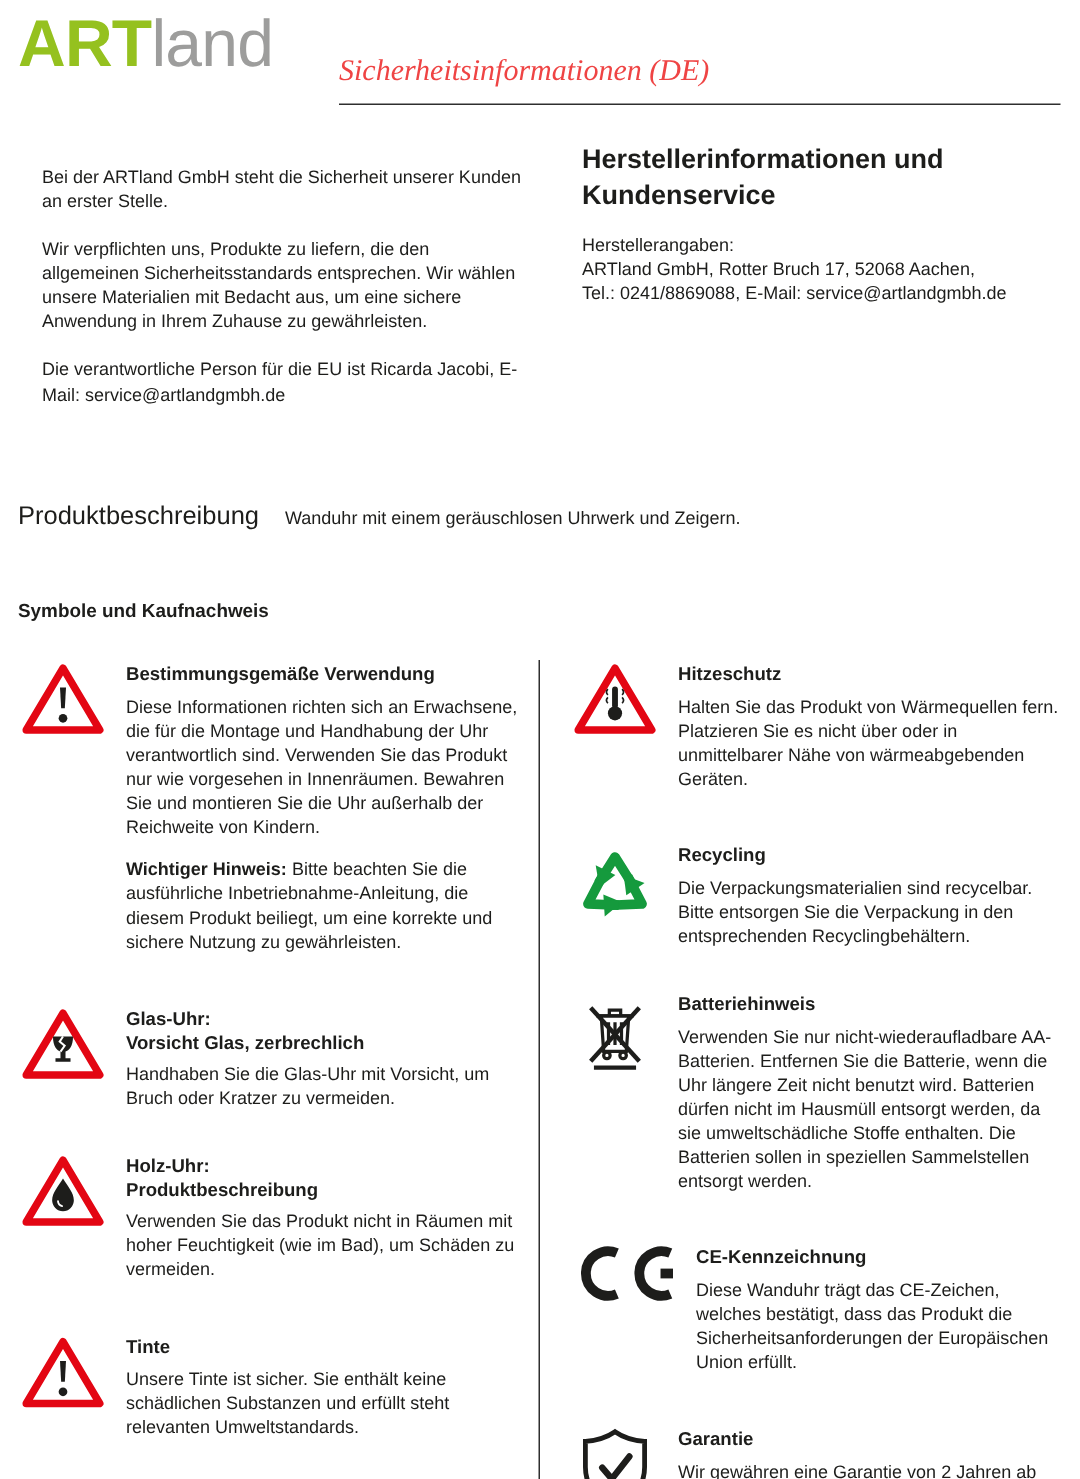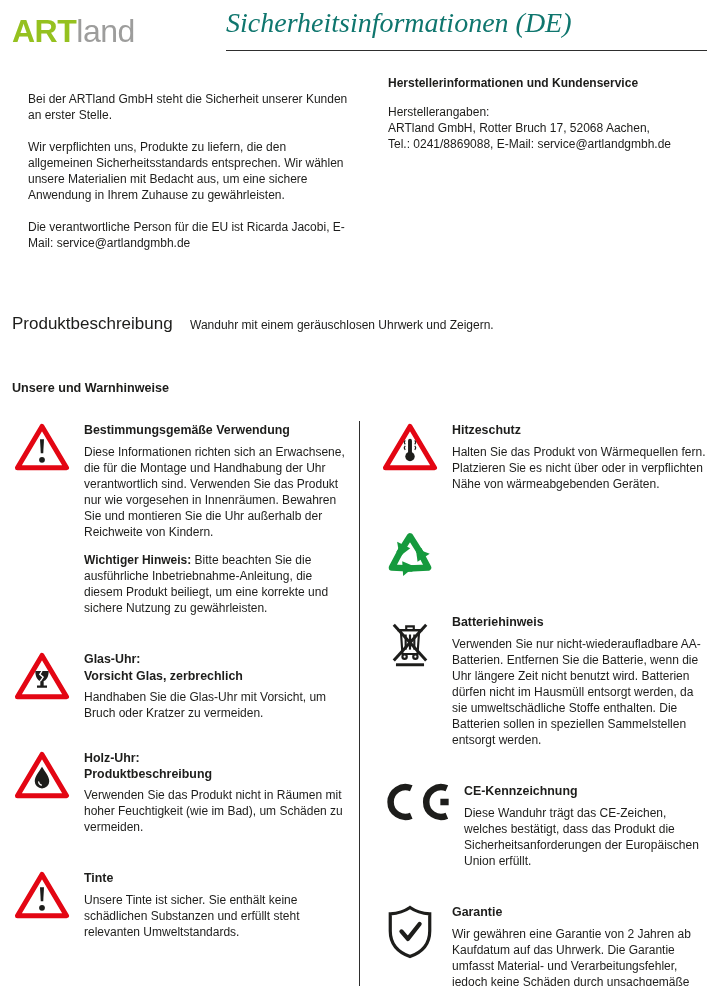--- a/index.html
+++ b/index.html
@@ -7,31 +7,31 @@
     --recycling-green:#159A3D; --ink:#1D1D1B;
   }
   *{box-sizing:border-box;}
   html,body{margin:0;padding:0;}
   body{
     width:720px;height:986px;overflow:hidden;background:#fff;color:var(--ink);
     font-family:"Liberation Sans",sans-serif;font-size:12px;line-height:1.34;
   }
   .page{padding:8px 13px 0 12px;}
   .header{display:flex;align-items:flex-end;}
-  .logo{width:214px;font-size:32px;line-height:1;letter-spacing:-0.5px;margin-bottom:4px;}
+  .logo{width:214px;font-size:44px;line-height:1;letter-spacing:-0.5px;margin-bottom:18px;}
   .logo-art{color:var(--logo-green);font-weight:700;}
   .logo-land{color:var(--logo-gray);font-weight:400;}
   .title-wrap{flex:1;border-bottom:1.5px solid #2e2e2e;padding-bottom:11px;}
-  .doc-title{margin:0;font-family:"Liberation Serif",serif;font-style:italic;font-weight:400;font-size:28px;line-height:1.1;color:#0f766e;}
+  .doc-title{margin:0;font-family:"Liberation Serif",serif;font-style:italic;font-weight:400;font-size:20px;line-height:1.1;color:#ef4444;}
   .intro{display:flex;margin-top:24px;}
   .intro-left{width:358px;}
   .intro-left p{margin:16px;}
   .intro-left p.gap{margin-top:15px;}
   .intro-right{flex:1;padding-left:18px;}
-  .intro-right h3{margin:0 0 13px 0;font-size:12px;font-weight:700;}
+  .intro-right h3{margin:0 0 13px 0;font-size:18px;font-weight:700;}
   .intro-right p{margin:0;}
   .product-row{display:flex;margin-top:46px;align-items:baseline;}
   .product-label{width:178px;font-weight:400;font-size:17px;}
   .product-desc{flex:1;}
   .warn-heading{margin-top:44px;font-weight:700;font-size:12.6px;}
   .symbols{display:flex;margin-top:24px;align-items:stretch;}
   .col-left{width:348px;padding-right:12px;border-right:1.6px solid #2e2e2e;}
   .col-right{flex:1;padding-left:20px;}
   .witem{display:flex;margin-bottom:28px;}
   .witem.mb-lg{margin-bottom:34px;}
@@ -73,21 +73,21 @@
       <p>ARTland GmbH, Rotter Bruch 17, 52068 Aachen,</p>
       <p>Tel.: 0241/8869088, E-Mail: service@artlandgmbh.de</p>
     </div>
   </section>
 
   <section class="product-row">
     <div class="product-label">Produktbeschreibung</div>
     <div class="product-desc">Wanduhr mit einem geräuschlosen Uhrwerk und Zeigern.</div>
   </section>
 
-  <div class="warn-heading">Unsere und Warnhinweise</div>
+  <div class="warn-heading">Symbole und Kaufnachweis</div>
 
   <section class="symbols">
 
     <div class="col-left">
 
       <div class="witem mb-lg">
         <div class="wicon">
           <svg viewBox="0 0 100 88" width="56" height="49" aria-hidden="true">
             <path class="tri" d="M50 8 L94 82 L6 82 Z"></path>
             <path class="ink" d="M46.4 31 h7.2 l-1.4 25 h-4.4 Z"></path>
@@ -158,34 +158,38 @@
           <svg viewBox="0 0 100 88" width="56" height="49" aria-hidden="true">
             <path class="tri" d="M50 8 L94 82 L6 82 Z"></path>
             <rect class="ink" x="46.5" y="30" width="7" height="26" rx="3.5"></rect>
             <circle class="ink" cx="50" cy="62" r="8.5"></circle>
             <path class="ink-s" stroke-width="2" d="M58.5 33 q3.5 3.5 0 7 M58.5 43 q3.5 3.5 0 7"></path>
             <path class="ink-s" stroke-width="2" d="M41.5 33 q-3.5 3.5 0 7 M41.5 43 q-3.5 3.5 0 7"></path>
           </svg>
         </div>
         <div class="wtext">
           <div class="wtitle">Hitzeschutz</div>
-          <p class="wbody">Halten Sie das Produkt von Wärmequellen fern. Platzieren Sie es nicht über oder in verpflichten Nähe von wärmeabgebenden Geräten.</p>
+          <p class="wbody">Halten Sie das Produkt von Wärmequellen fern. Platzieren Sie es nicht über oder in unmittelbarer Nähe von wärmeabgebenden Geräten.</p>
         </div>
       </div>
 
       <div class="witem">
         <div class="wicon">
           <svg viewBox="0 0 100 100" width="58" height="58" aria-hidden="true">
             <g id="rcy-arm">
               <path class="rg-s" stroke-width="11" stroke-linejoin="round" d="M31 46 L50 16 L69 46"></path>
               <path class="rg-f" d="M60 37 L84 46 L63 60 Z"></path>
             </g>
             <use href="#rcy-arm" transform="rotate(120 50 52)"></use>
             <use href="#rcy-arm" transform="rotate(240 50 52)"></use>
           </svg>
+        </div>
+        <div class="wtext">
+          <div class="wtitle">Recycling</div>
+          <p class="wbody">Die Verpackungsmaterialien sind recycelbar. Bitte entsorgen Sie die Verpackung in den entsprechenden Recyclingbehältern.</p>
         </div>
       </div>
 
       <div class="witem mb-lg">
         <div class="wicon">
           <svg viewBox="0 0 100 100" width="54" height="54" aria-hidden="true">
             <g class="ink-s" stroke-width="4">
               <path d="M33 30 L67 30 L64 74 L36 74 Z"></path>
               <line x1="27" y1="30" x2="73" y2="30"></line>
               <path d="M43 30 v-7 h14 v7"></path>

